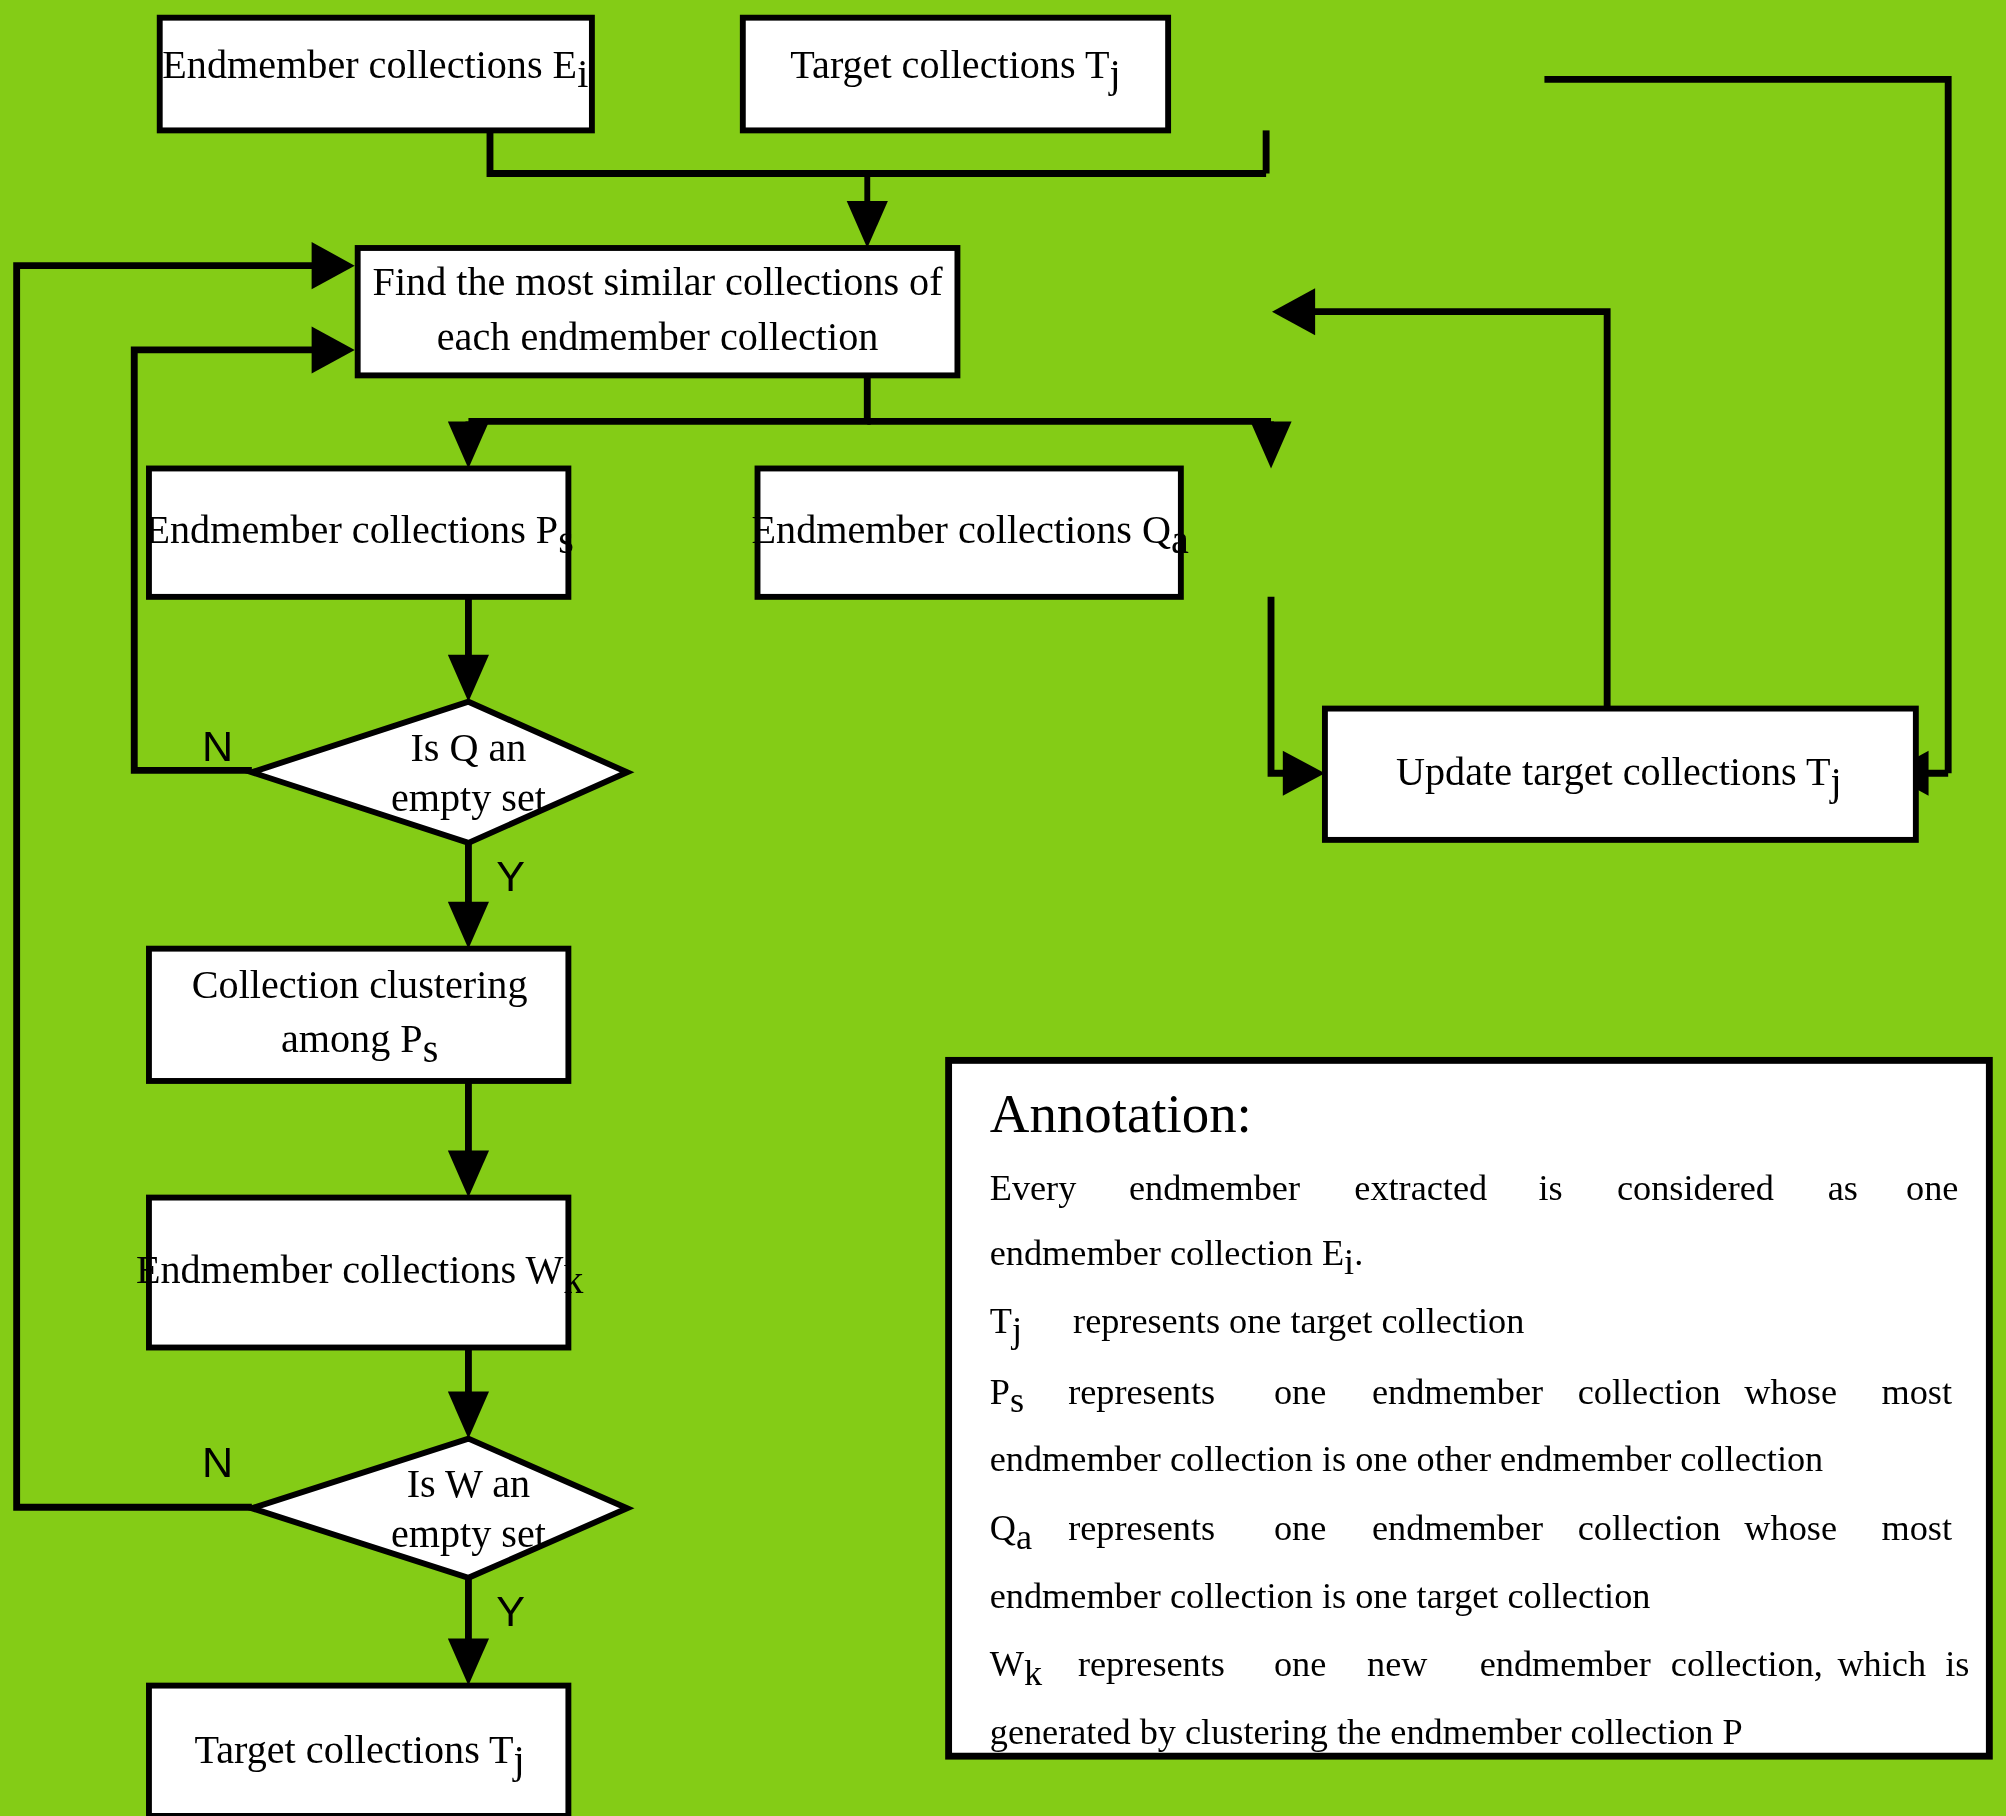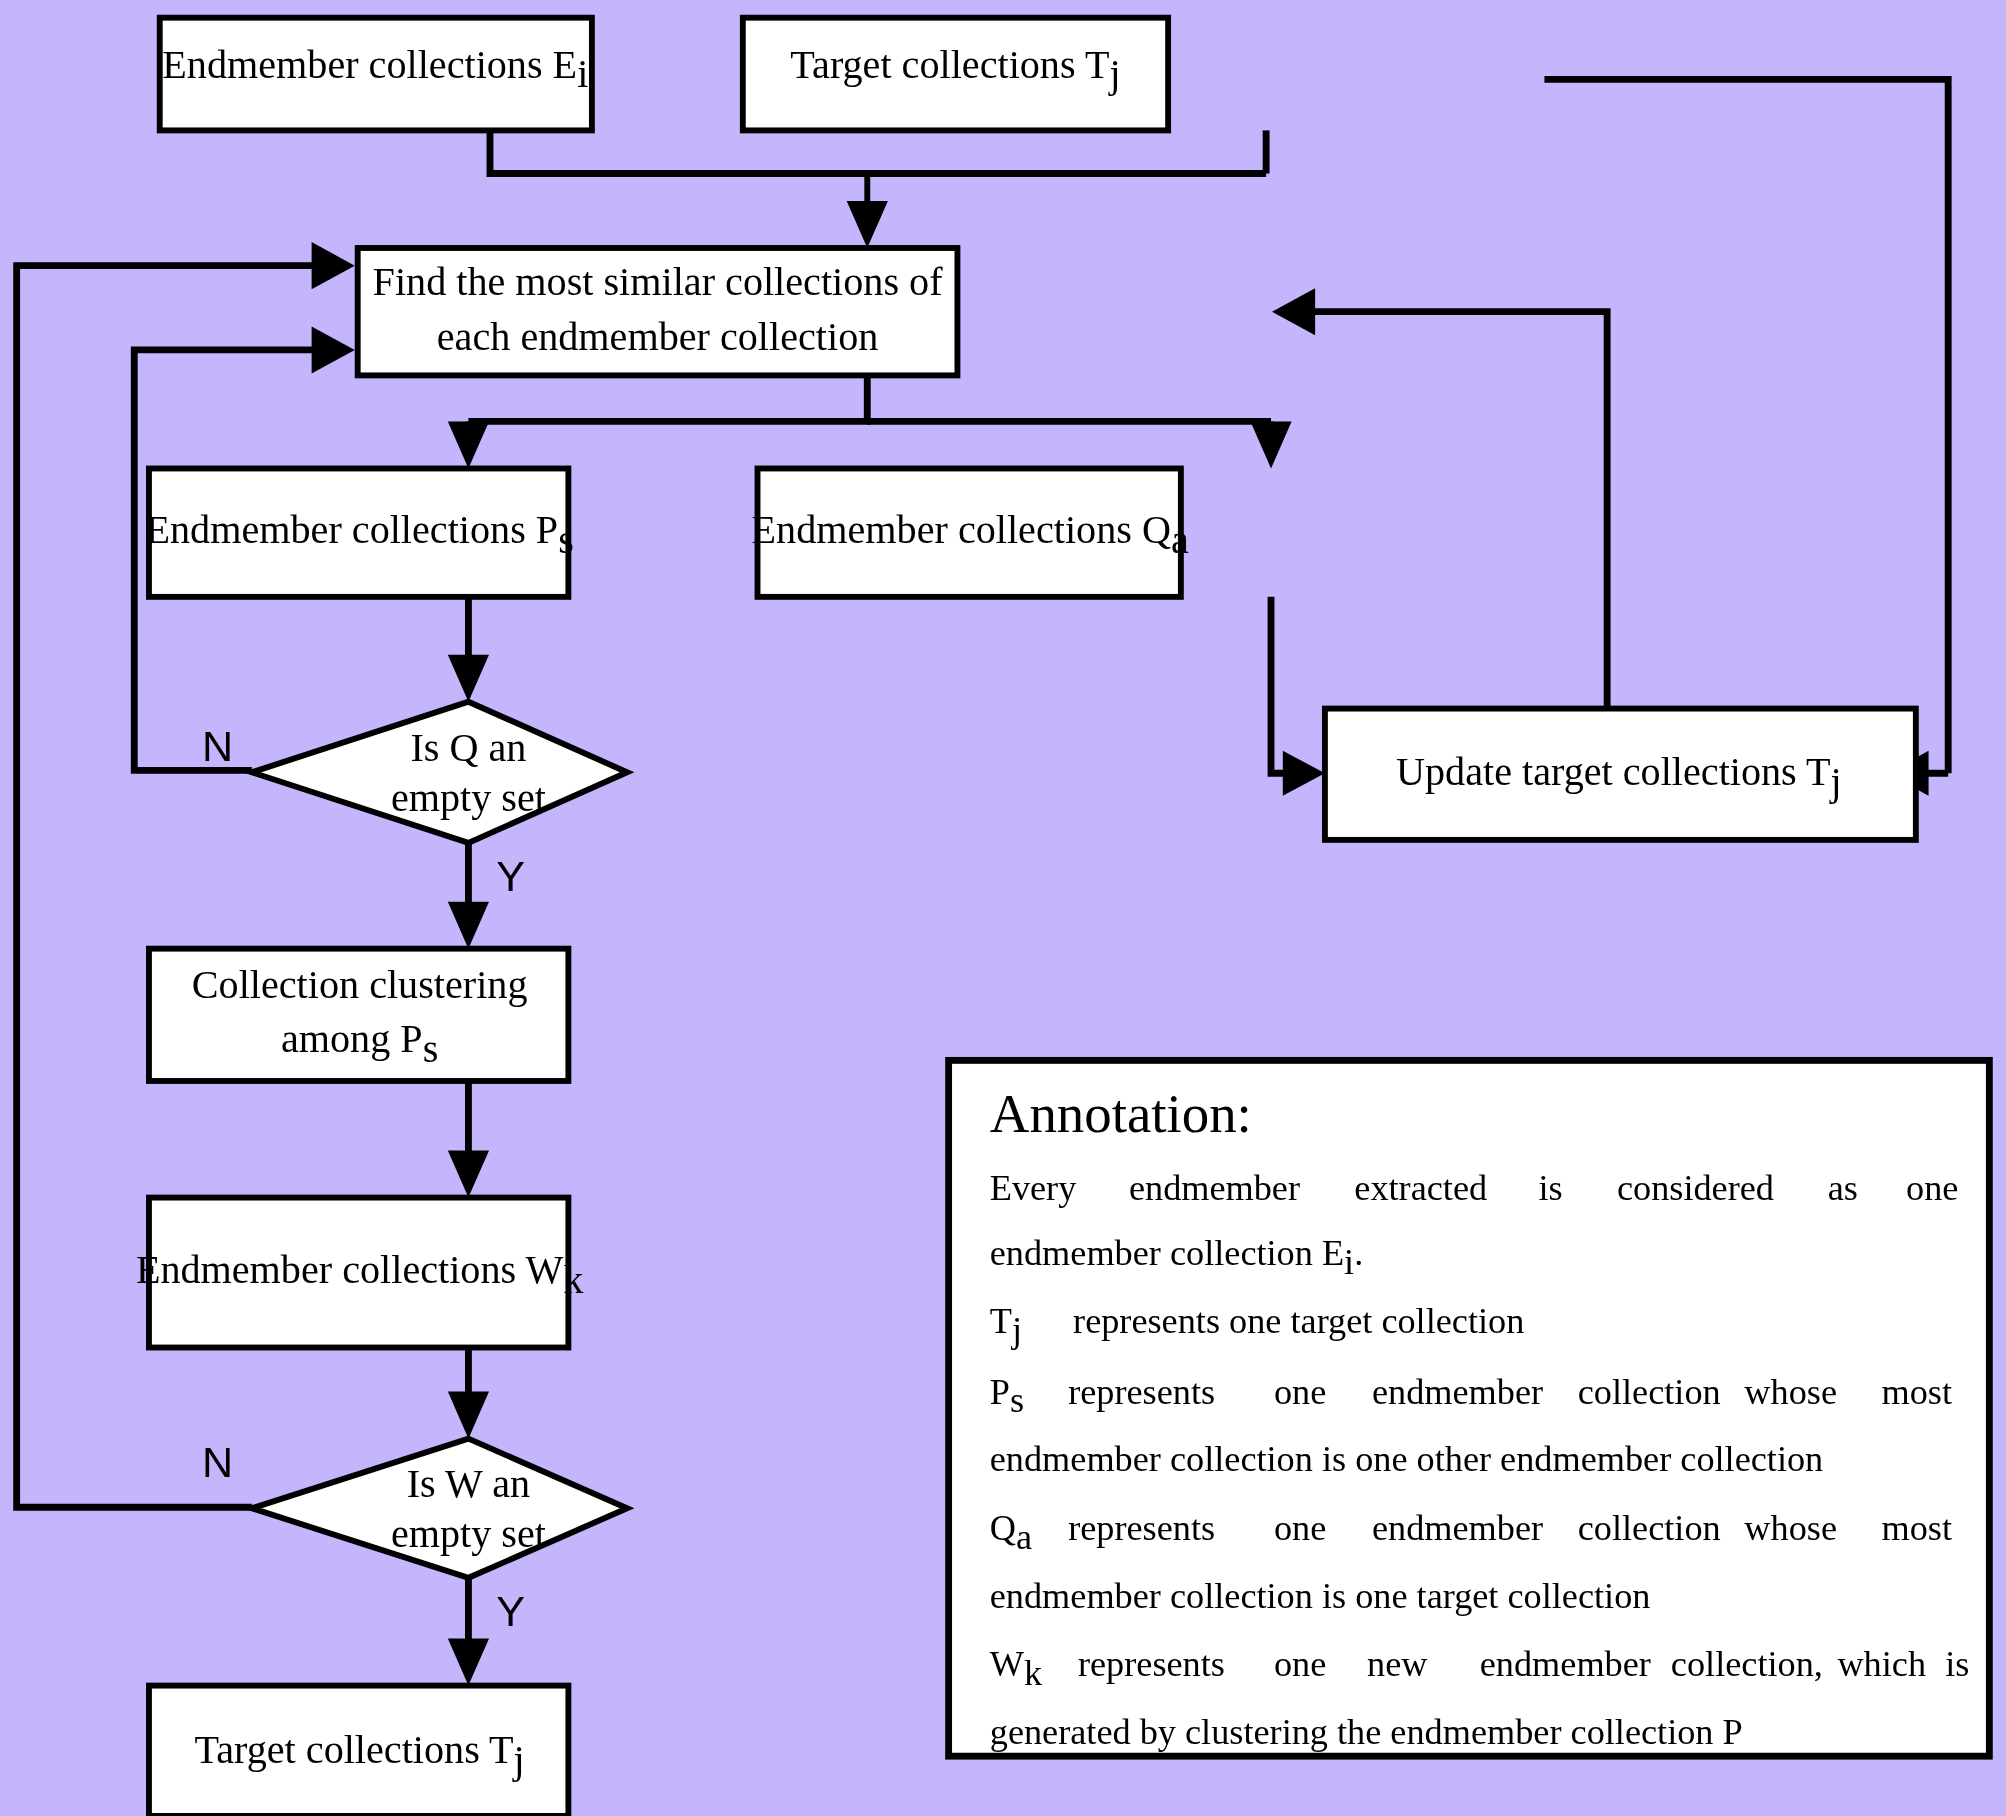--- a/index.html
+++ b/index.html
@@ -7,21 +7,21 @@
     padding: 0;
     background: #ffffff;
   }
   body {
     font-family: "Liberation Serif", serif;
   }
   #flow-root {
     position: relative;
     width: 2006px;
     height: 1816px;
-    background: #c4b5fd;
+    background: #84cc16;
     overflow: hidden;
     text-align: right;
   }
   svg#flow-svg {
     position: absolute;
     left: 0;
     top: 0;
     width: 2006px;
     height: 1816px;
     display: block;

